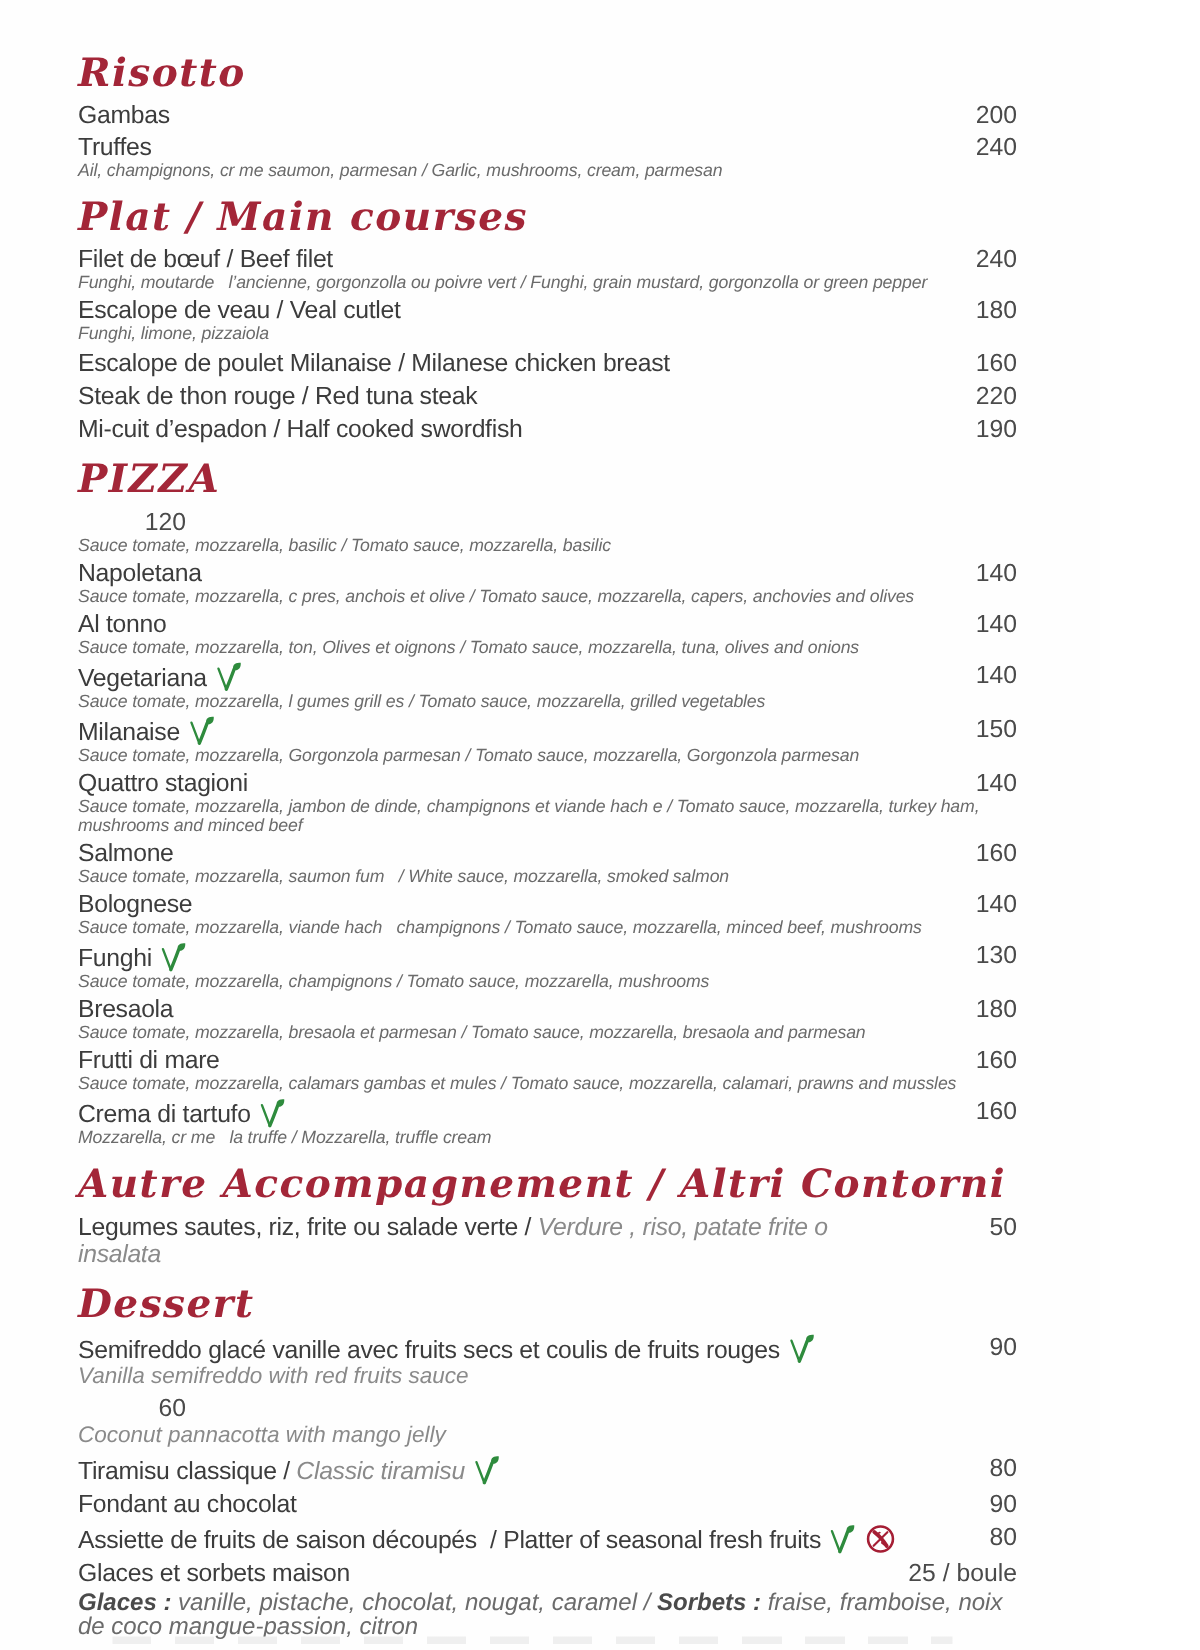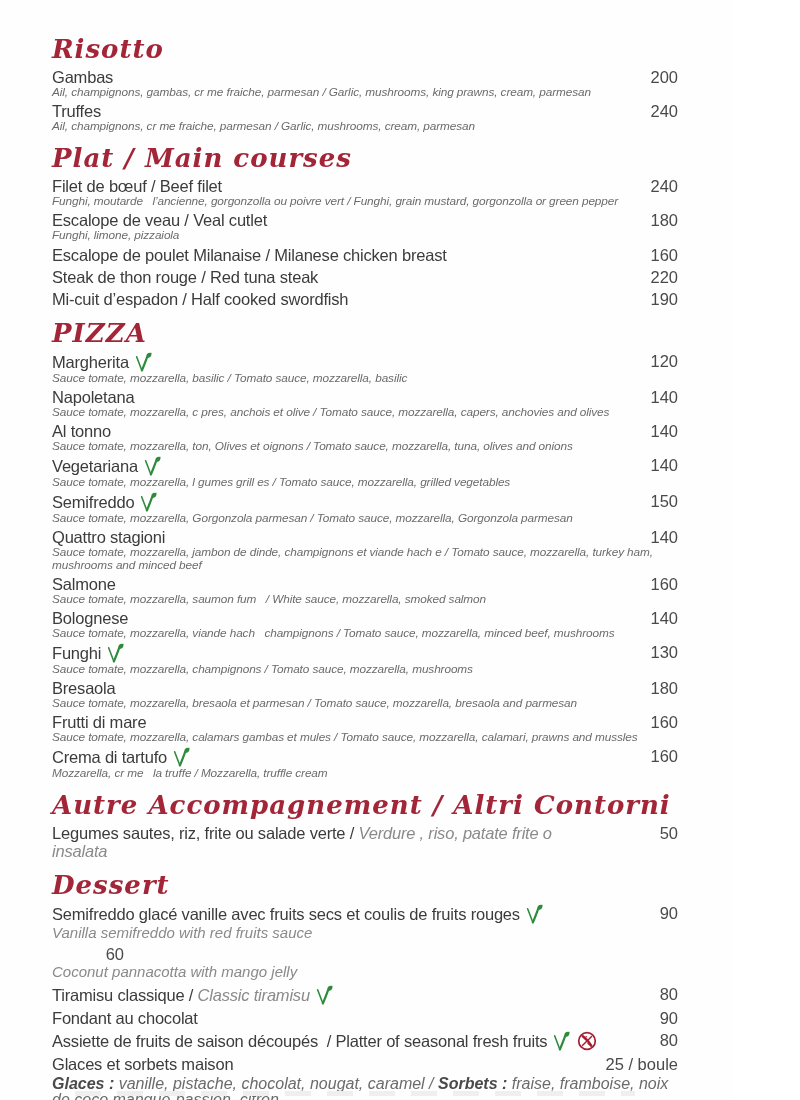--- a/index.html
+++ b/index.html
@@ -144,28 +144,27 @@
 
 <div class="page">
 
   <div class="section">
     <div class="section-heading">Risotto</div>
     <div class="item with-desc">
       <div class="row">
           <div class="nm"><span>Gambas</span></div>
           <div class="pr">200</div>
         </div>
-      <div class="desc">Ail, champignons, gambas, cr me fraiche, parmesan / Garlic, mushrooms, king prawns, cream, parmesan</div>
     </div>
     <div class="item with-desc">
       <div class="row">
           <div class="nm"><span>Truffes</span></div>
           <div class="pr">240</div>
         </div>
-      <div class="desc">Ail, champignons, cr me fraiche, parmesan / Garlic, mushrooms, cream, parmesan</div>
+      <div class="desc">Ail, champignons, cr me saumon, parmesan / Garlic, mushrooms, cream, parmesan</div>
     </div>
   </div>
 
   <div class="section">
     <div class="section-heading">Plat / Main courses</div>
     <div class="item with-desc">
       <div class="row">
           <div class="nm"><span>Filet de bœuf / Beef filet</span></div>
           <div class="pr">240</div>
         </div>
@@ -196,23 +195,20 @@
           <div class="pr">190</div>
         </div>
     </div>
   </div>
 
   <div class="section">
     <div class="section-heading">PIZZA</div>
 
     <div class="item with-desc">
       <div class="row">
-          <div class="nm"><span>Margherita</span><span class="vicon"><svg width="17" height="20" viewBox="0 0 26 30">
-                <use href="#veg-symbol"></use>
-              </svg></span></div>
           <div class="pr">120</div>
         </div>
       <div class="desc">Sauce tomate, mozzarella, basilic / Tomato sauce, mozzarella, basilic</div>
     </div>
     <div class="item with-desc">
       <div class="row">
           <div class="nm"><span>Napoletana</span></div>
           <div class="pr">140</div>
         </div>
       <div class="desc">Sauce tomate, mozzarella, c pres, anchois et olive / Tomato sauce, mozzarella, capers, anchovies and olives</div>
@@ -228,21 +224,21 @@
       <div class="row">
           <div class="nm"><span>Vegetariana</span><span class="vicon"><svg width="17" height="20" viewBox="0 0 26 30">
                 <use href="#veg-symbol"></use>
               </svg></span></div>
           <div class="pr">140</div>
         </div>
       <div class="desc">Sauce tomate, mozzarella, l gumes grill es / Tomato sauce, mozzarella, grilled vegetables</div>
     </div>
     <div class="item with-desc">
       <div class="row">
-          <div class="nm"><span>Semifreddo</span><span class="vicon"><svg width="17" height="20" viewBox="0 0 26 30">
+          <div class="nm"><span>Milanaise</span><span class="vicon"><svg width="17" height="20" viewBox="0 0 26 30">
                 <use href="#veg-symbol"></use>
               </svg></span></div>
           <div class="pr">150</div>
         </div>
       <div class="desc">Sauce tomate, mozzarella, Gorgonzola parmesan / Tomato sauce, mozzarella, Gorgonzola parmesan</div>
     </div>
     <div class="item with-desc">
       <div class="row">
           <div class="nm"><span>Quattro stagioni</span></div>
           <div class="pr">140</div>

